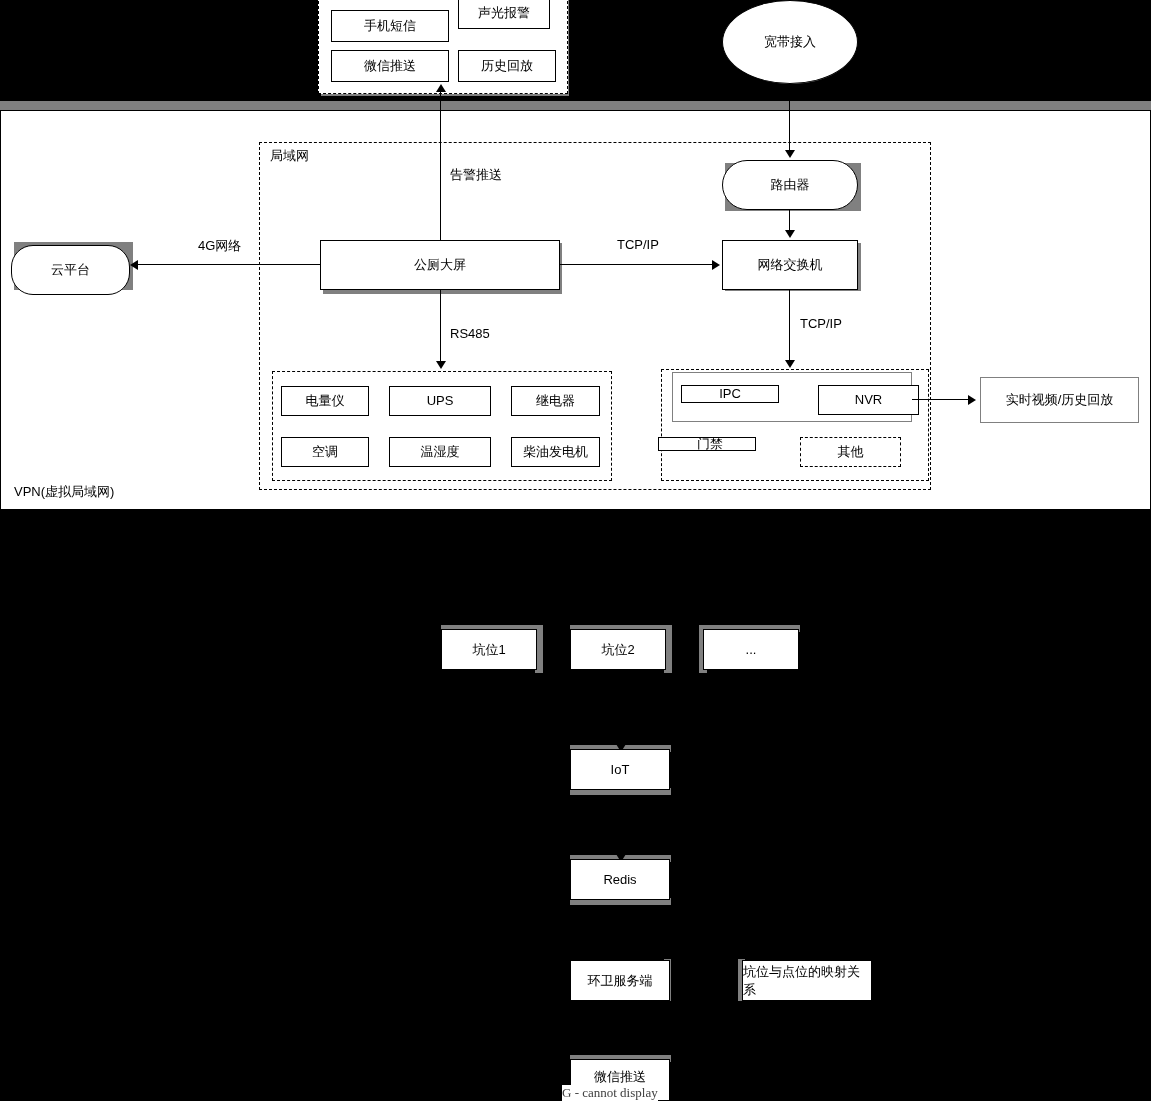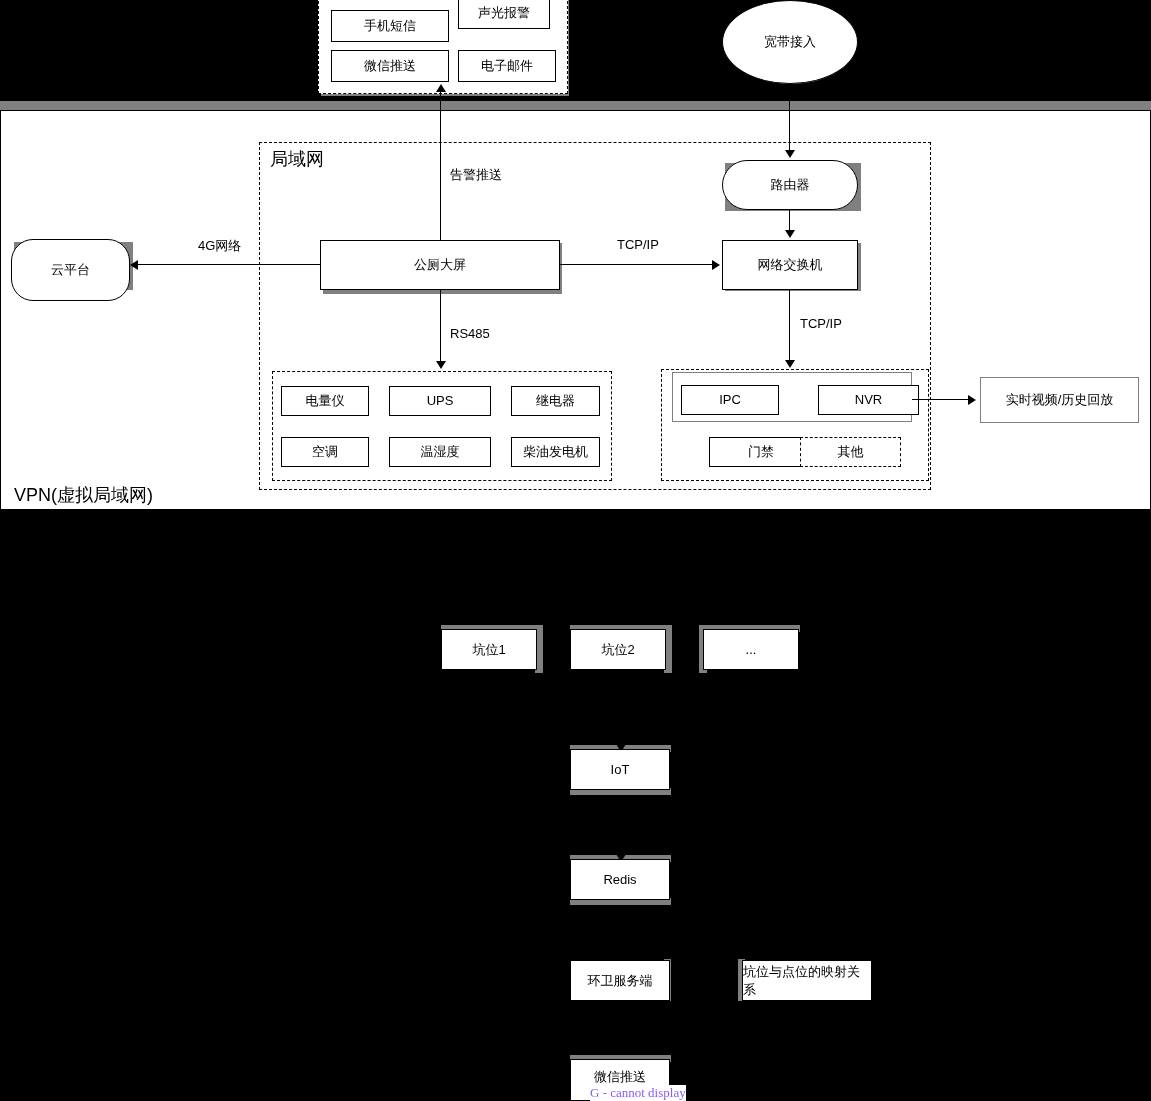--- a/index.html
+++ b/index.html
@@ -12,21 +12,21 @@
         justify-content:center;color:#000;font-size:13px;line-height:1.2;
         text-align:center;box-sizing:border-box;}
   .node.gray{border:1px solid #808080;}
   .node.dash{border:1px dashed #000;}
 
   
   .group-dash{border:1px dashed #000;background:transparent;box-sizing:border-box;}
   .group-solid{border:1px solid #000;background:#fff;box-sizing:border-box;}
   .group-gray{border:1px solid #808080;background:transparent;box-sizing:border-box;}
 
-  .grp-label{position:absolute;font-size:18px;color:#000;white-space:nowrap;}
+  .grp-label{position:absolute;font-size:13px;color:#000;white-space:nowrap;}
 
   
   .ln{background:#000;}
   .lnv{width:1px;}
   .lnh{height:1px;}
 
   
   .arr{width:0;height:0;position:absolute;}
   .arr-down{border-left:5px solid transparent;border-right:5px solid transparent;border-top:8px solid #000;}
   .arr-up{border-left:5px solid transparent;border-right:5px solid transparent;border-bottom:8px solid #000;}
@@ -40,58 +40,58 @@
            display:flex;align-items:center;justify-content:center;font-size:13px;color:#000;}
 
   
   .band{background:#808080;position:absolute;}
 
   
   .bnode{background:#fff;border:1px solid #000;display:flex;align-items:center;
          justify-content:center;font-size:13px;color:#000;box-sizing:border-box;}
   .bshadow{position:absolute;background:#808080;}
   .errtext{position:absolute;font-family:"Liberation Serif","DejaVu Serif",serif;
-           font-size:13px;color:#8b5cf6;background:#fff;white-space:nowrap;margin-left:28px;}
+           font-size:13px;color:#404040;background:#fff;white-space:nowrap;}
 </style>
 </head>
 <body>
 
 <div class="band abs" style="left:0;top:0;width:1151px;height:0;"></div>
 
 <div class="abs band" style="left:321px;top:0px;width:248px;height:96px;background:#808080;"></div>
 <div class="abs group-dash" style="left:318px;top:-4px;width:250px;height:98px;background:#fff;">
   <div class="abs node" style="left:12px;top:13px;width:118px;height:32px;">
     <span>手机短信</span>
   </div>
   <div class="abs node" style="left:139px;top:0;width:92px;height:32px;justify-content:center;">
     <span>声光报警</span>
   </div>
   <div class="abs node" style="left:12px;top:53px;width:118px;height:32px;">
     <span>微信推送</span>
   </div>
   <div class="abs node" style="left:139px;top:53px;width:98px;height:32px;">
-    <span>电子邮件</span>
+    <span>历史回放</span>
   </div>
 </div>
 
 <div class="abs band" style="left:726px;top:4px;width:130px;height:80px;border-radius:50%;"></div>
 <div class="abs ellipse" style="left:722px;top:0px;width:136px;height:84px;">
   <span>宽带接入</span>
 </div>
 
 <div class="abs band" style="left:0px;top:101px;width:1151px;height:9px;"></div>
 <div class="abs group-solid" style="left:0px;top:110px;width:1151px;height:400px;">
 </div>
 <div class="grp-label" style="left:14px;top:483px;">VPN(虚拟局域网)</div>
 
 <div class="abs group-dash" style="left:259px;top:142px;width:672px;height:348px;"></div>
 <div class="grp-label" style="left:270px;top:147px;">局域网</div>
 
 <div class="abs band" style="left:14px;top:242px;width:119px;height:48px;"></div>
-<div class="abs node" style="left:11px;top:239px;width:119px;height:62px;border-radius:22px;">
+<div class="abs node" style="left:11px;top:245px;width:119px;height:50px;border-radius:22px;">
   <span>云平台</span>
 </div>
 
 <div class="abs band" style="left:323px;top:243px;width:239px;height:51px;"></div>
 <div class="abs node" style="left:320px;top:240px;width:240px;height:50px;font-size:13px;">
   <span>公厕大屏</span>
 </div>
 
 <div class="abs band" style="left:725px;top:163px;width:136px;height:48px;"></div>
 <div class="abs node" style="left:722px;top:160px;width:136px;height:50px;border-radius:25px;">
@@ -122,27 +122,27 @@
 </div>
 <div class="abs node" style="left:389px;top:437px;width:102px;height:30px;">
   <span>温湿度</span>
 </div>
 <div class="abs node" style="left:511px;top:437px;width:89px;height:30px;">
   <span>柴油发电机</span>
 </div>
 
 <div class="abs group-dash" style="left:661px;top:369px;width:268px;height:112px;"></div>
 <div class="abs group-gray" style="left:672px;top:372px;width:240px;height:50px;"></div>
-<div class="abs node" style="left:681px;top:385px;width:98px;height:30px;">
+<div class="abs node" style="left:681px;top:385px;width:98px;height:18px;">
   <span>IPC</span>
 </div>
 <div class="abs node" style="left:818px;top:385px;width:101px;height:30px;">
   <span>NVR</span>
 </div>
-<div class="abs node" style="left:709px;top:437px;width:98px;height:30px;padding-left:6px;">
+<div class="abs node" style="left:658px;top:437px;width:98px;height:14px;padding-left:6px;">
   <span>门禁</span>
 </div>
 <div class="abs node dash" style="left:800px;top:437px;width:101px;height:30px;">
   <span>其他</span>
 </div>
 
 <div class="abs ln lnv" style="left:789px;top:84px;height:68px;"></div>
 <div class="arr arr-down" style="left:785px;top:150px;"></div>
 
 <div class="abs ln lnv" style="left:789px;top:210px;height:22px;"></div>

